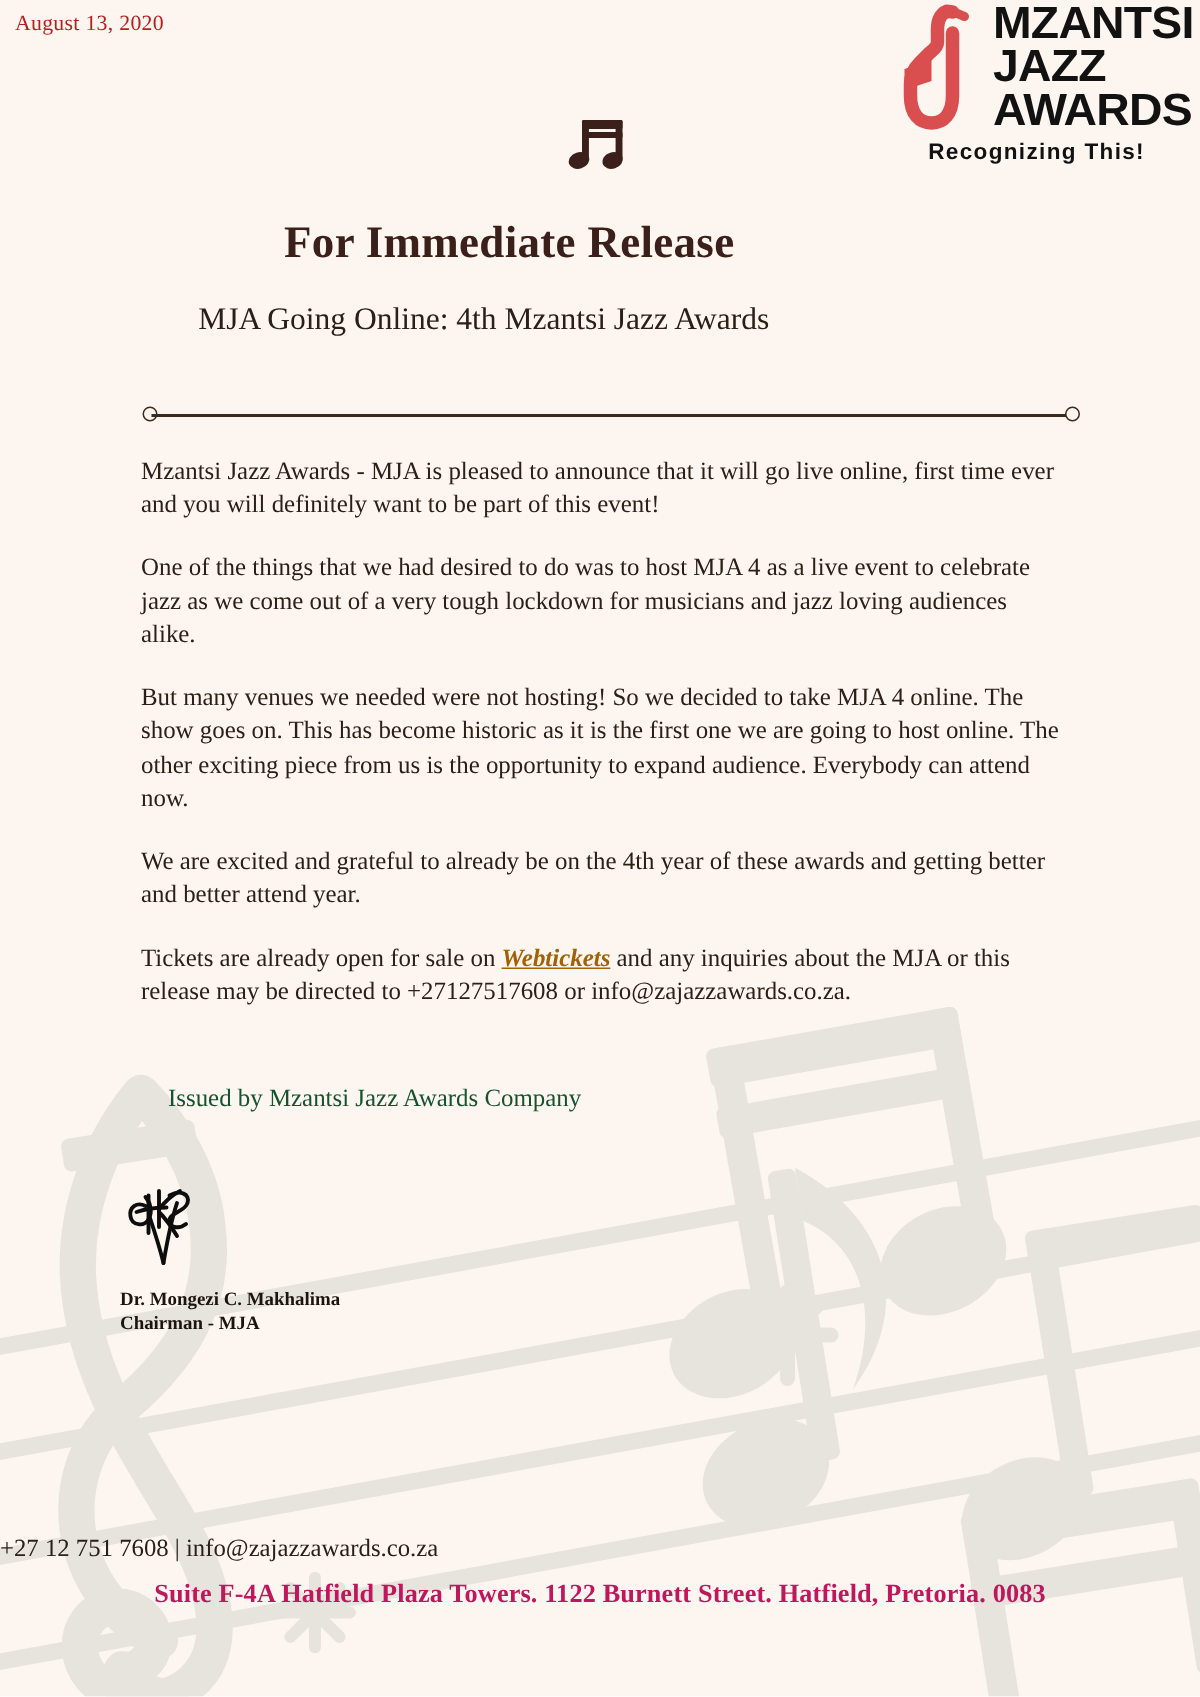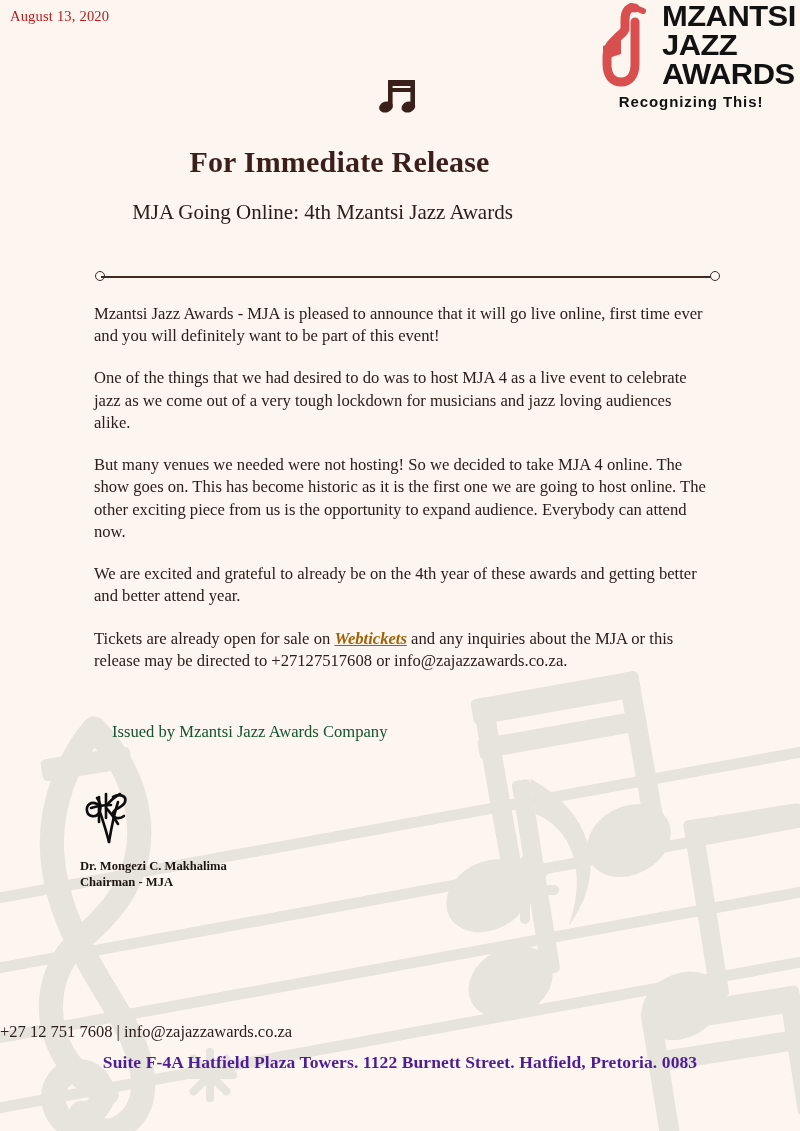--- a/index.html
+++ b/index.html
@@ -210,21 +210,21 @@
     z-index: 3;
   }
   .footer-address {
     position: absolute;
     top: 1052px;
     left: 0;
     width: 800px;
     text-align: center;
     font-size: 17.5px;
     font-weight: bold;
-    color: #4c1d95;
+    color: #be185d;
     letter-spacing: .1px;
     z-index: 3;
   }
 </style>
 </head>
 <body>
 
 <div class="page">
 
   <svg class="watermark" viewBox="0 0 800 1131" xmlns="http://www.w3.org/2000/svg" aria-hidden="true">

